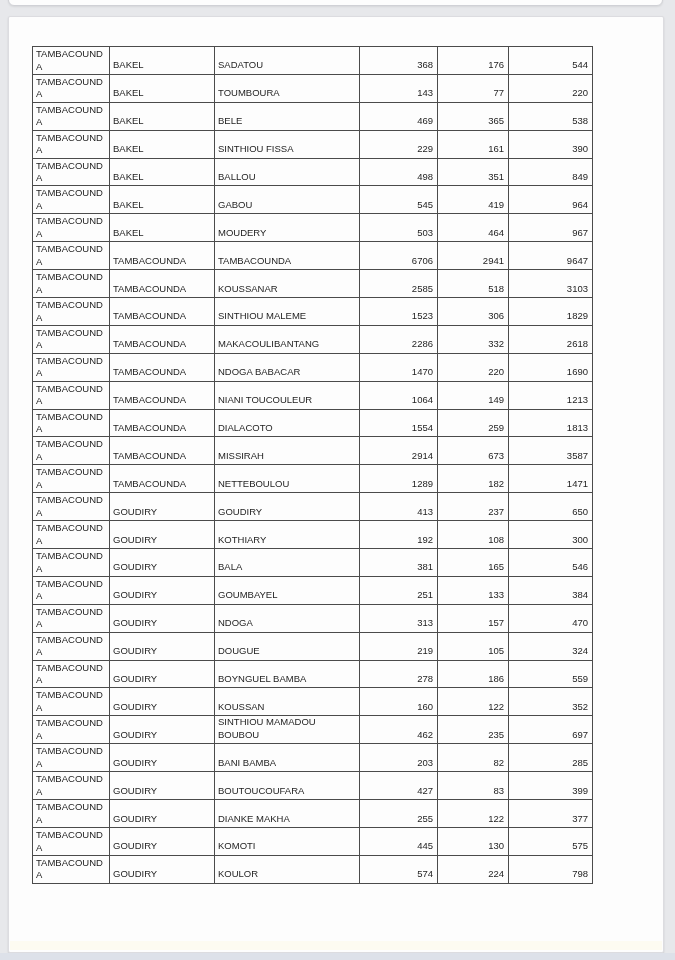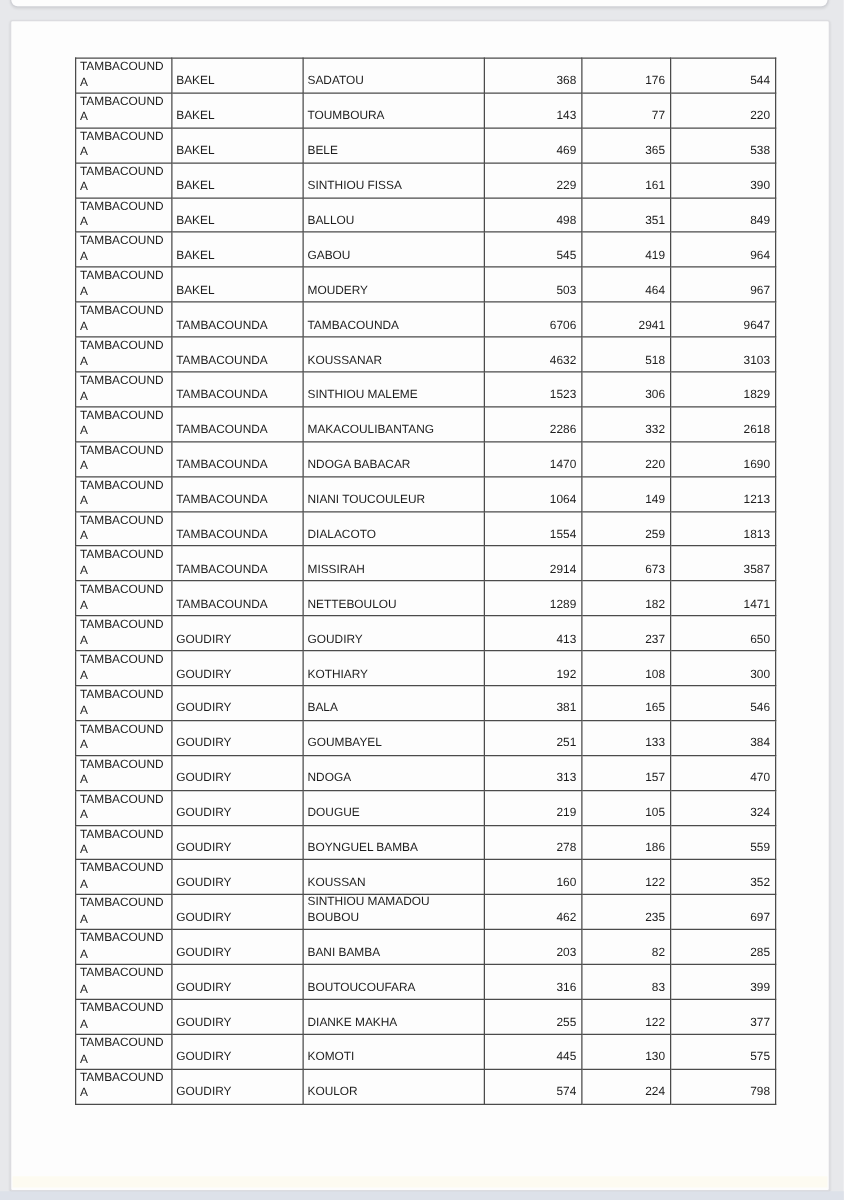--- a/index.html
+++ b/index.html
@@ -40,21 +40,21 @@
   }
   .bottom-strip {
     position: absolute;
     left: 0; bottom: 0;
     width: 675px; height: 7px;
     background: var(--bottom-strip, #dde1e9);
   }
   table.data-table {
     border-collapse: collapse;
     table-layout: fixed;
-    margin: 29px 0 0 51px;
+    margin: 29px 0 0 23px;
     width: 560px;
     font-size: 9.5px;
     line-height: 12.5px;
     color: var(--text, #1d1d1d);
   }
   .data-table td {
     border: 1px solid var(--table-border, #4b4b4b);
     overflow: hidden;
   }
   .data-table tr { height: 27.9px; }
@@ -150,21 +150,21 @@
     <td class="c-dept">TAMBACOUNDA</td>
     <td class="c-commune">TAMBACOUNDA</td>
     <td class="c-num">6706</td>
     <td class="c-num">2941</td>
     <td class="c-num">9647</td>
   </tr>
           <tr>
     <td class="c-region">TAMBACOUNDA</td>
     <td class="c-dept">TAMBACOUNDA</td>
     <td class="c-commune">KOUSSANAR</td>
-    <td class="c-num">4632</td>
+    <td class="c-num">2585</td>
     <td class="c-num">518</td>
     <td class="c-num">3103</td>
   </tr>
           <tr>
     <td class="c-region">TAMBACOUNDA</td>
     <td class="c-dept">TAMBACOUNDA</td>
     <td class="c-commune">SINTHIOU MALEME</td>
     <td class="c-num">1523</td>
     <td class="c-num">306</td>
     <td class="c-num">1829</td>
@@ -294,21 +294,21 @@
     <td class="c-dept">GOUDIRY</td>
     <td class="c-commune">BANI BAMBA</td>
     <td class="c-num">203</td>
     <td class="c-num">82</td>
     <td class="c-num">285</td>
   </tr>
           <tr>
     <td class="c-region">TAMBACOUNDA</td>
     <td class="c-dept">GOUDIRY</td>
     <td class="c-commune">BOUTOUCOUFARA</td>
-    <td class="c-num">316</td>
+    <td class="c-num">427</td>
     <td class="c-num">83</td>
     <td class="c-num">399</td>
   </tr>
           <tr>
     <td class="c-region">TAMBACOUNDA</td>
     <td class="c-dept">GOUDIRY</td>
     <td class="c-commune">DIANKE MAKHA</td>
     <td class="c-num">255</td>
     <td class="c-num">122</td>
     <td class="c-num">377</td>

